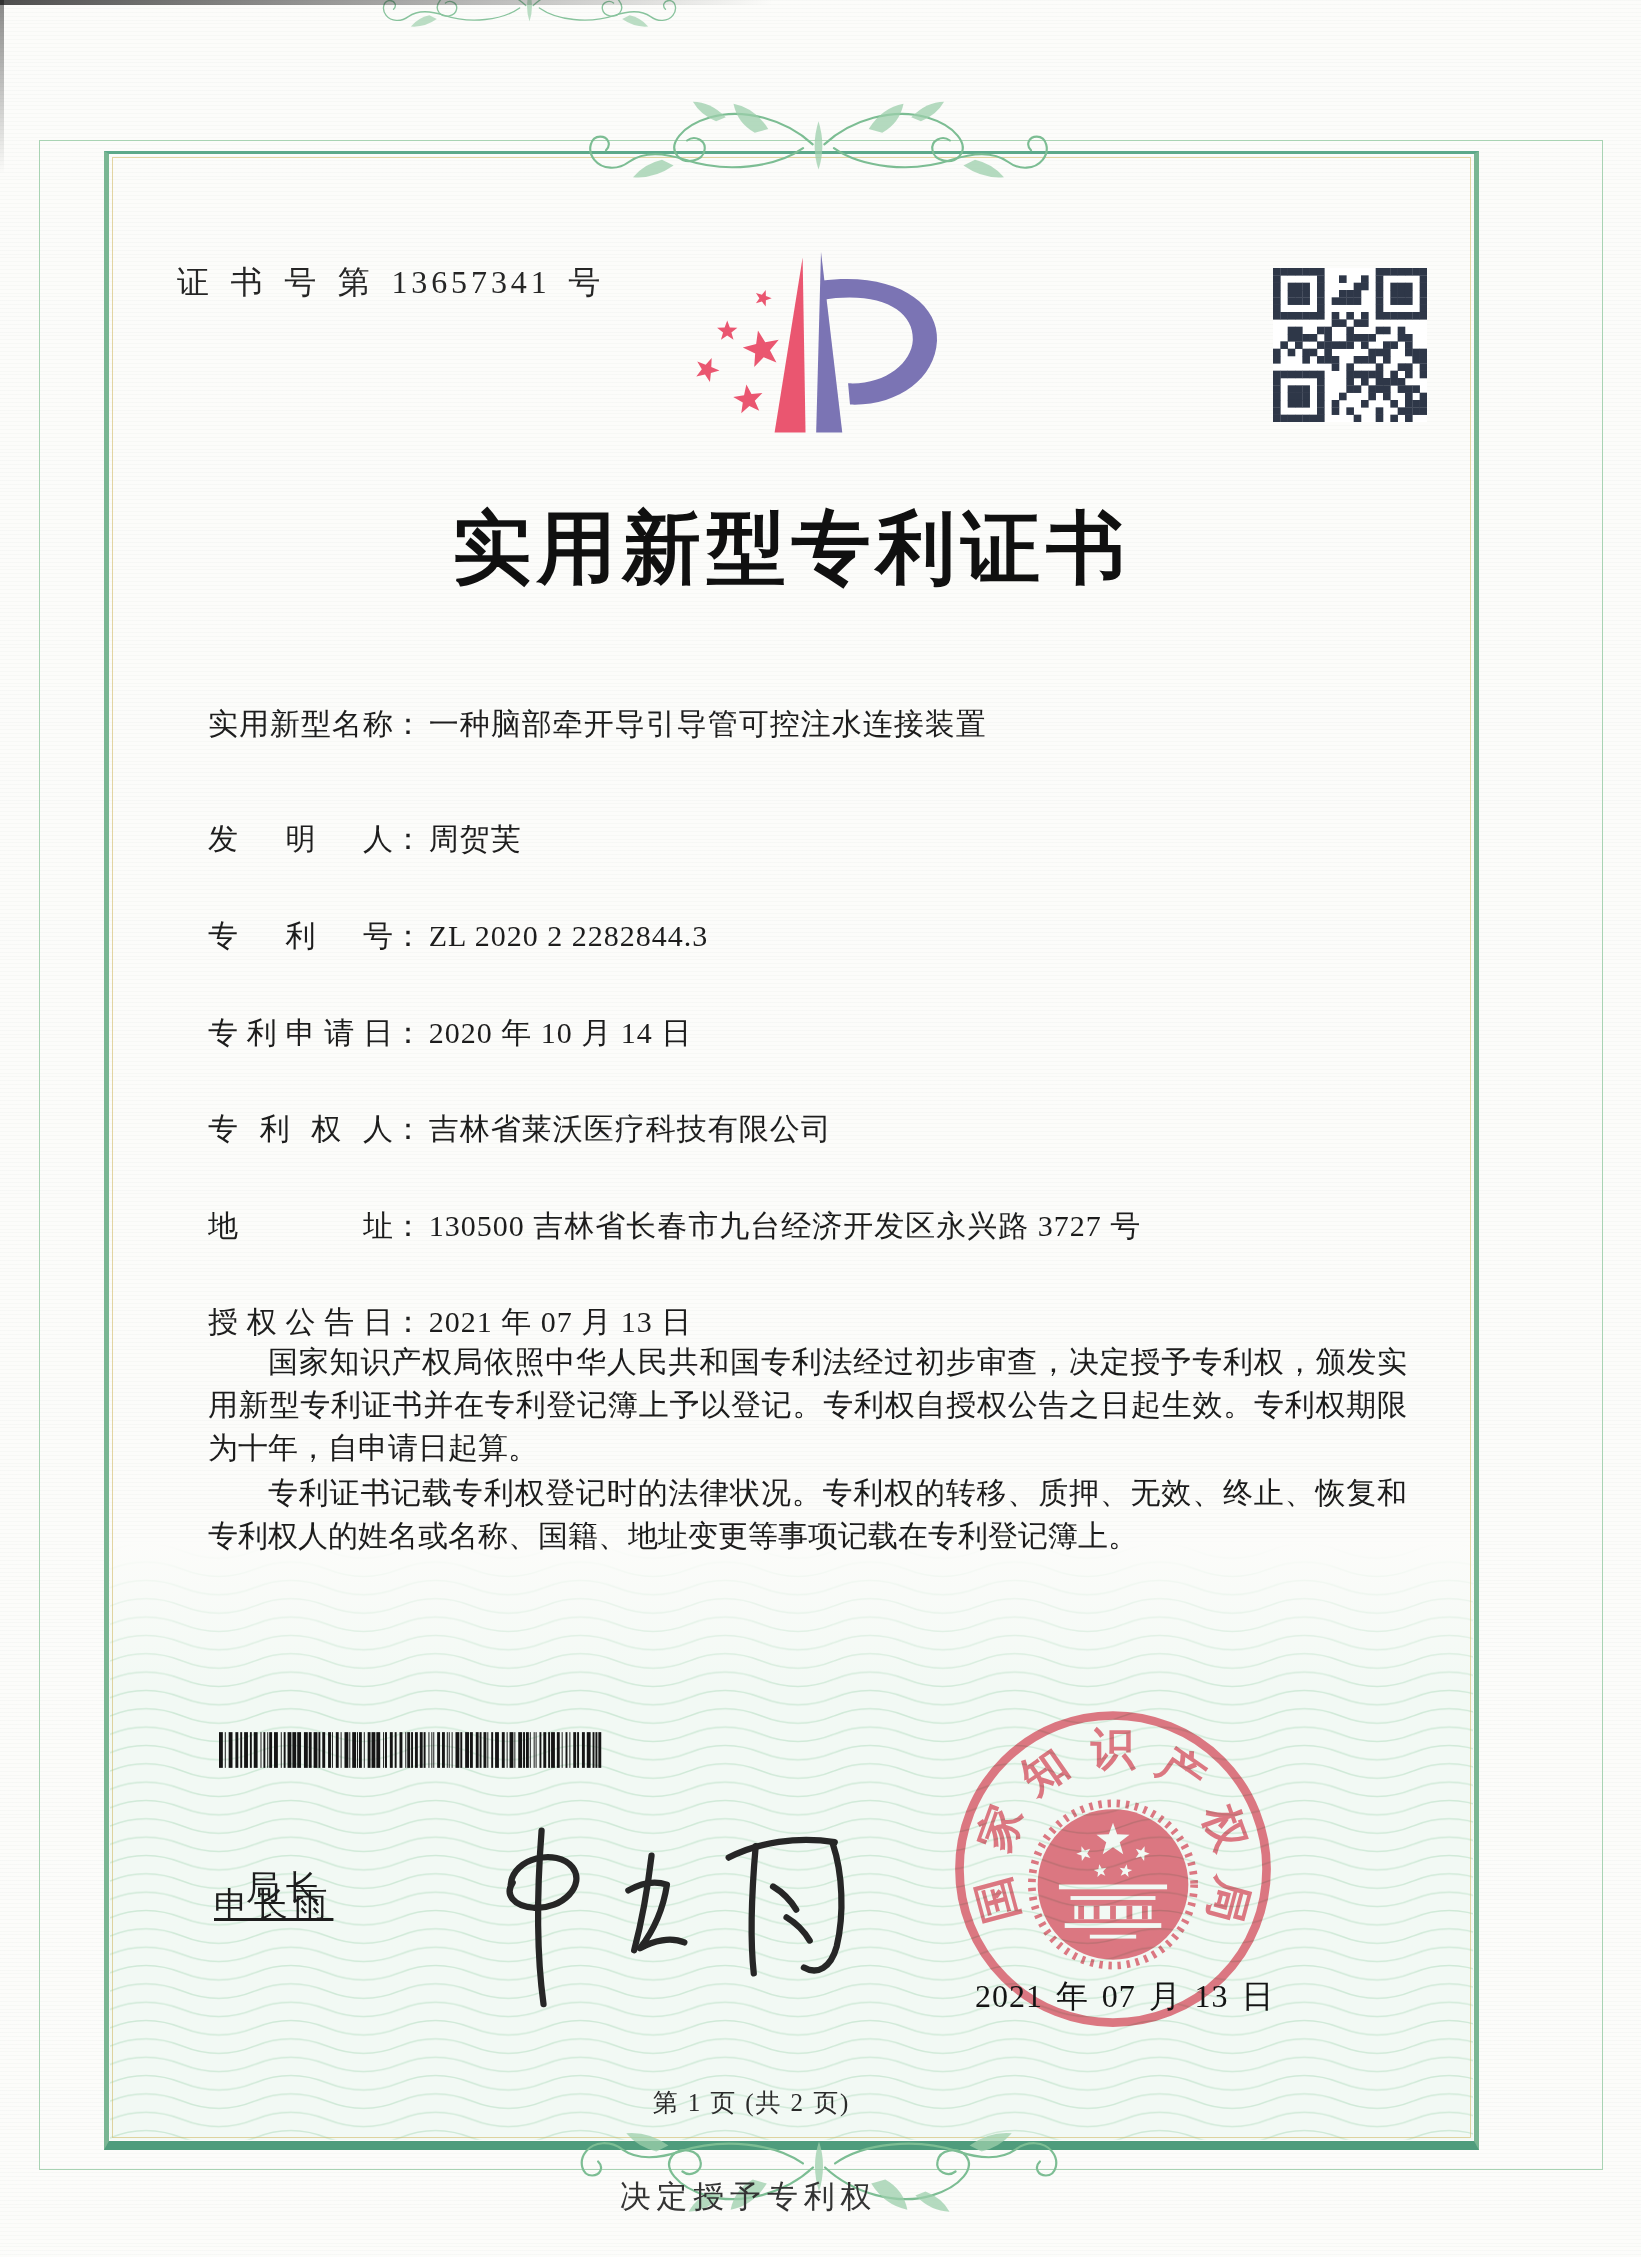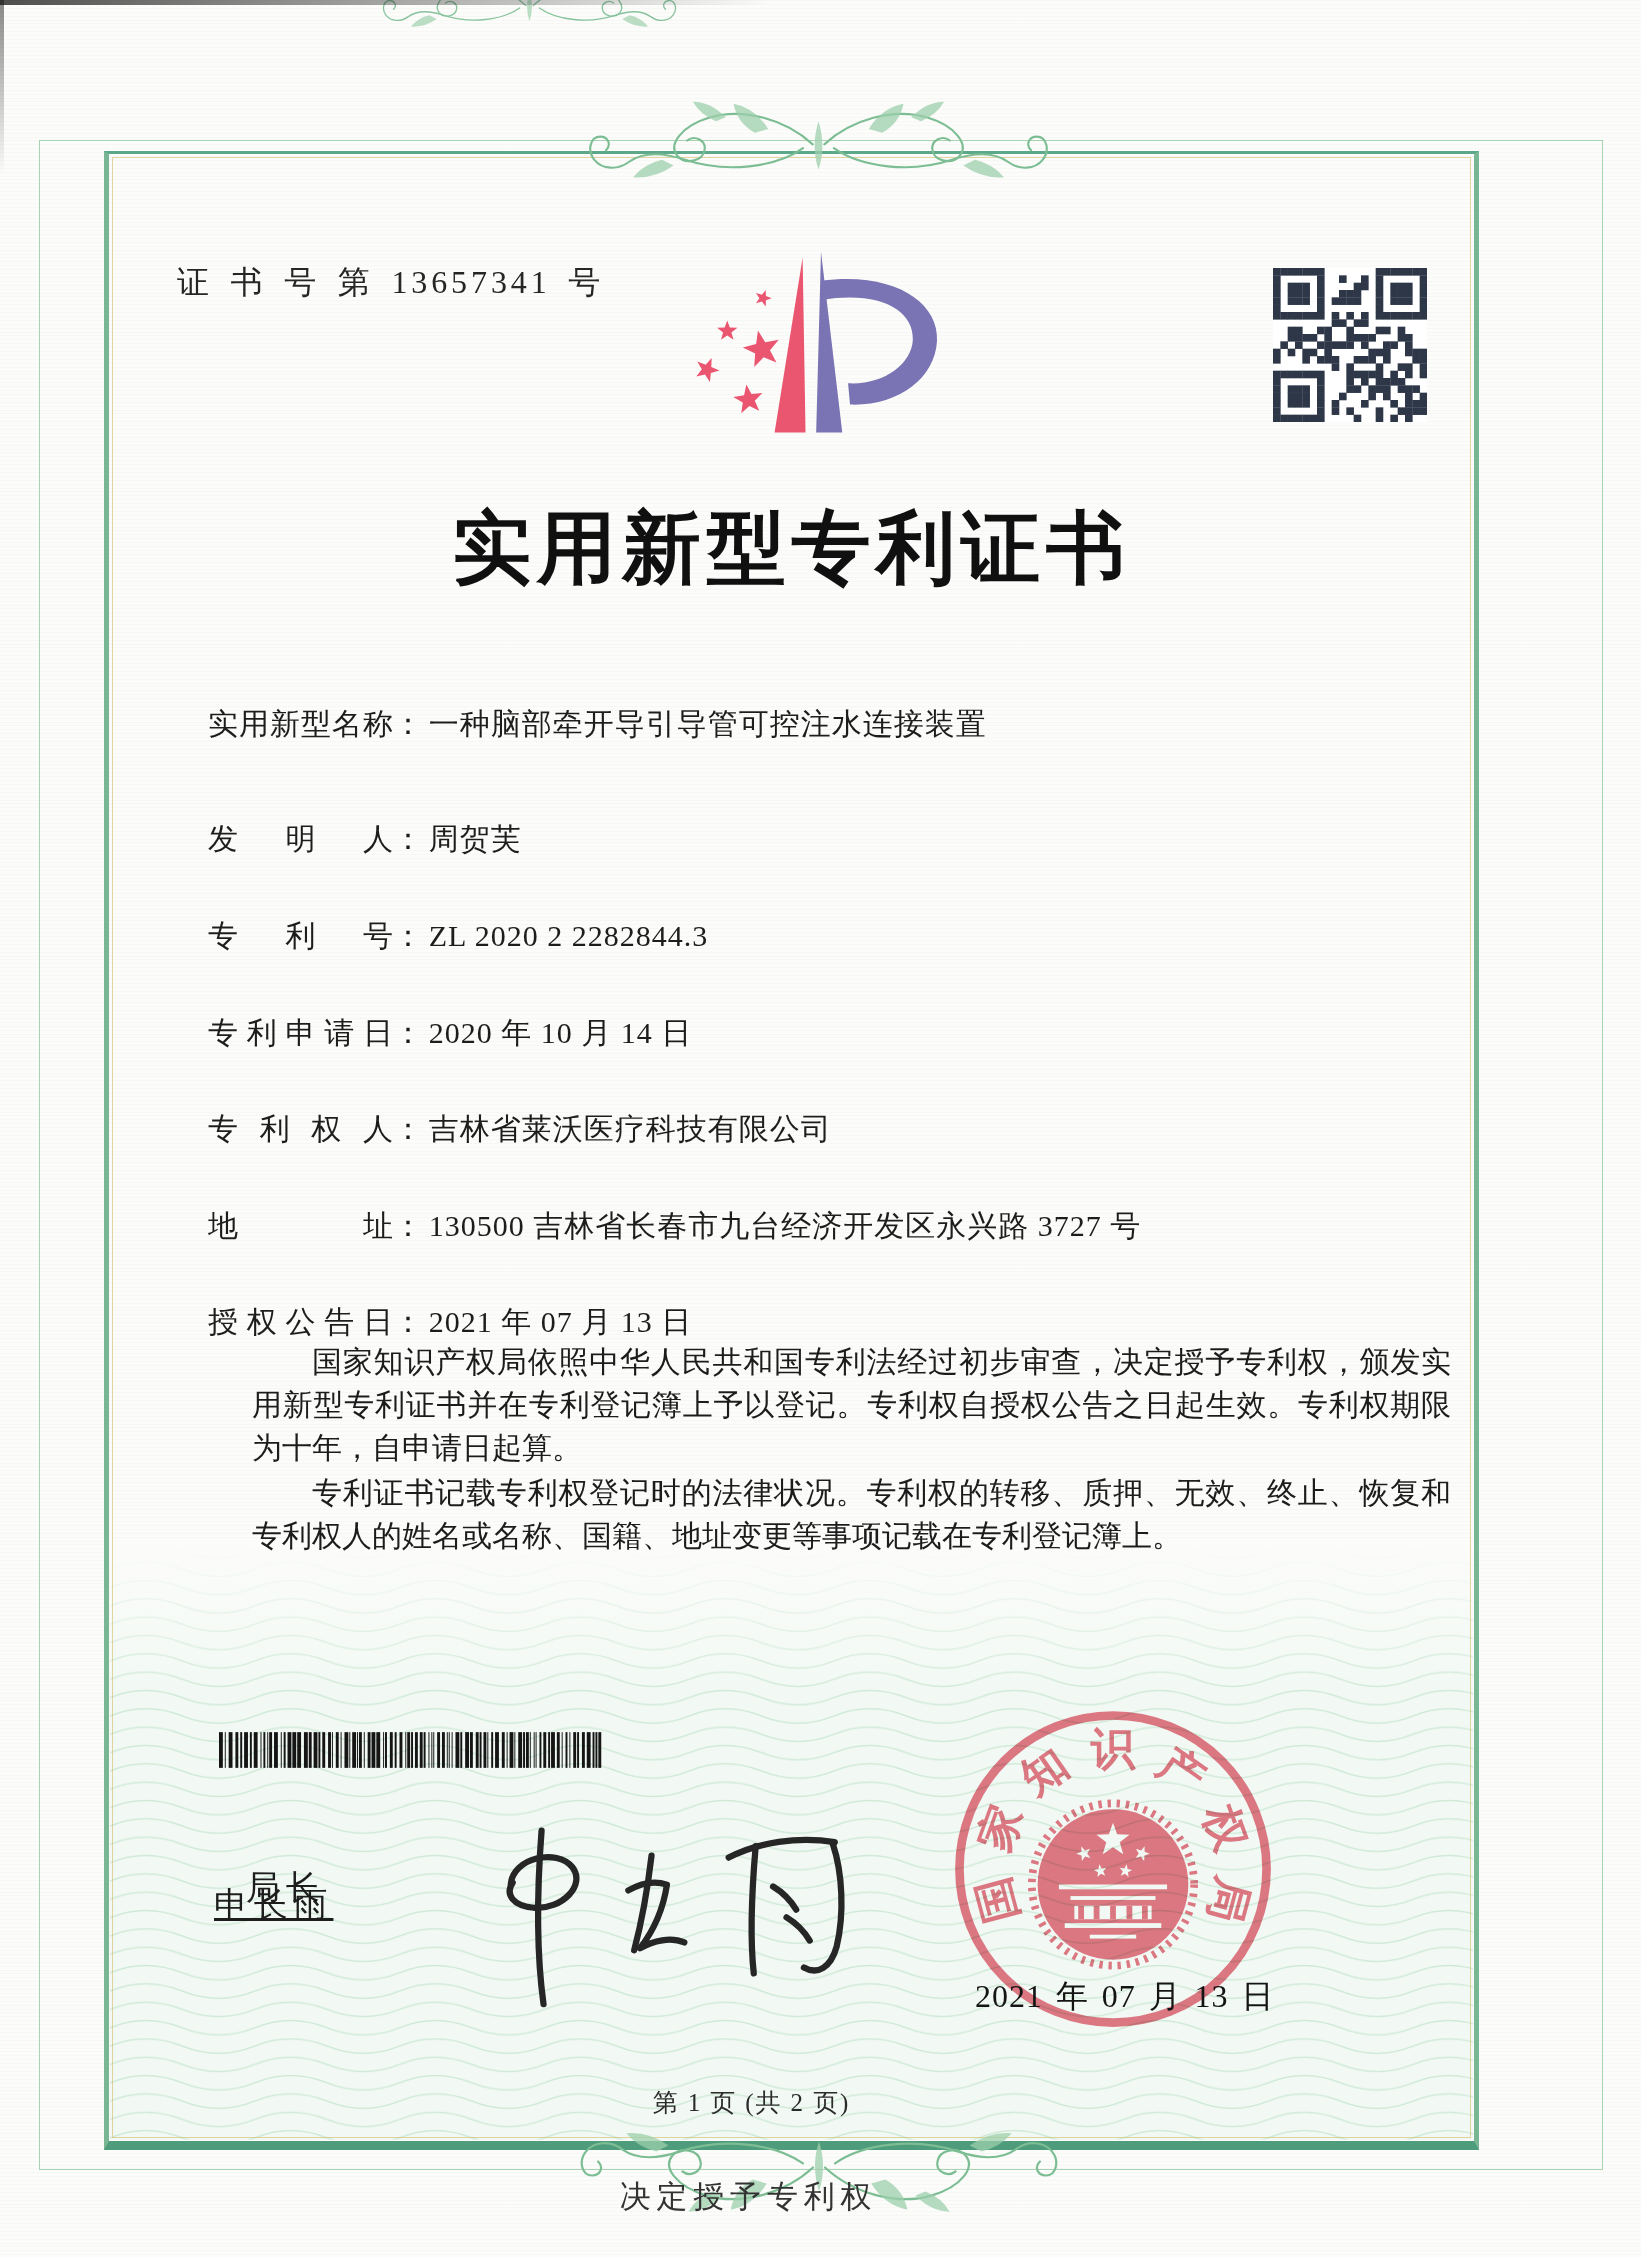--- a/index.html
+++ b/index.html
@@ -30,21 +30,21 @@
   .qr{position:absolute;left:1273px;top:268px;width:154px;height:154px;z-index:2;}
   .title{position:absolute;left:106px;top:496px;width:1371px;text-align:center;
     font-size:79px;font-weight:600;letter-spacing:5.8px;color:#101010;z-index:2;}
   
   .fieldrow{position:absolute;left:208px;font-size:30px;line-height:39px;white-space:nowrap;z-index:2;margin-top:21px;}
   .flabel{display:inline-block;width:185px;text-align:justify;text-align-last:justify;vertical-align:top;}
   .colon{display:inline-block;margin-right:5.8px;}
   .fvalue{letter-spacing:1px;}
   .grantpub{position:absolute;left:615px;top:0;}
   
-  .paras{position:absolute;left:208px;top:1340px;width:1199px;z-index:2;margin-left:44px;}
+  .paras{position:absolute;left:208px;top:1340px;width:1199px;z-index:2;}
   .paras p{margin:0;font-size:30px;line-height:43px;text-align:justify;text-indent:60px;color:#1c1c1c;}
   .paras p + p{margin-top:1.9px;}
   
   .barcode{position:absolute;left:219px;top:1732px;width:389px;height:36px;z-index:2;}
   .dtitle{position:absolute;left:214px;top:1865px;font-size:34px;letter-spacing:5.8px;z-index:2;margin-left:32px;}
   .dname{position:absolute;left:214px;top:1882px;font-size:34px;letter-spacing:5.8px;z-index:2;text-decoration:underline;}
   .signature{position:absolute;left:449px;top:1813px;width:434px;height:203px;z-index:3;}
   .signature path{stroke:#262626;stroke-width:6.5;fill:none;stroke-linecap:round;stroke-linejoin:round;}
   .seal{position:absolute;left:944px;top:1695px;width:338px;height:350px;z-index:5;mix-blend-mode:multiply;opacity:.93;}
   .sc{font-size:46px;font-weight:bold;fill:#e6707e;text-anchor:middle;dominant-baseline:central;

